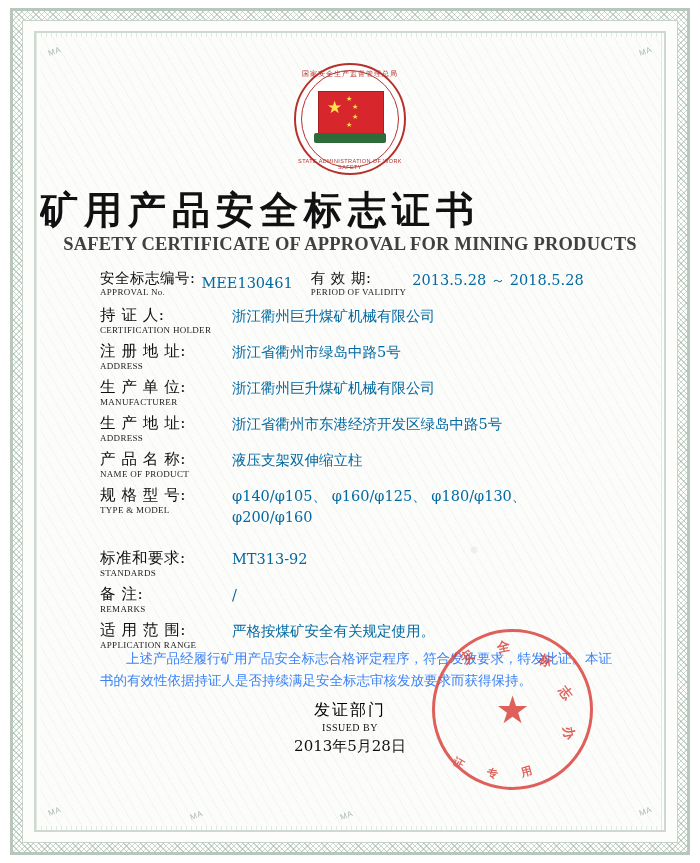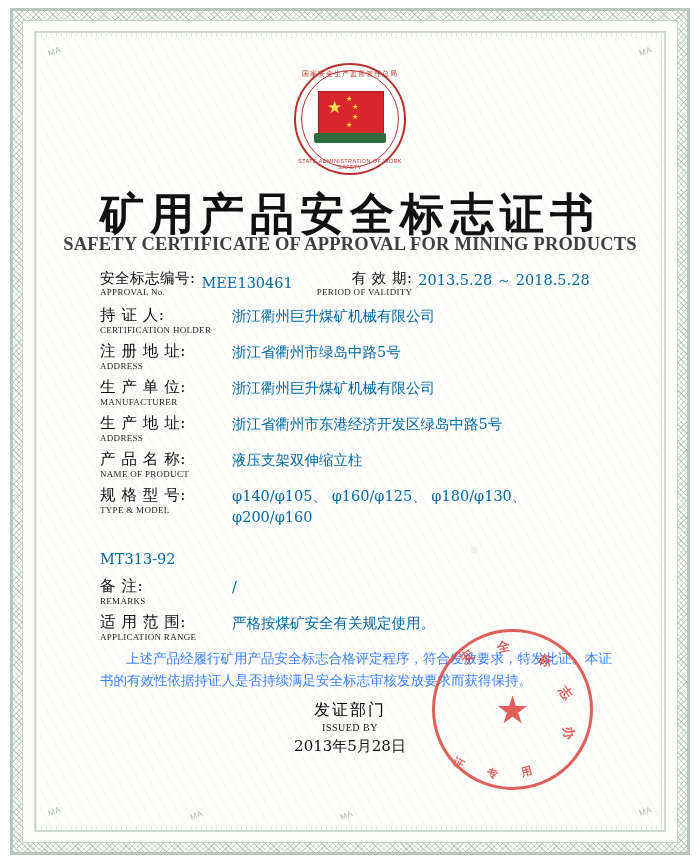--- a/index.html
+++ b/index.html
@@ -152,24 +152,23 @@
     text-align: center;
     font-size: 5.5px;
     letter-spacing: .4px;
   }
 
   
   .title-cn {
     position: absolute;
     left: 0; right: 0;
     top: 148px;
-    text-align: center;
     font-family: "DejaVu Serif", serif;
     font-weight: bold;
-    font-size: 44px;
+    font-size: 38px;
     letter-spacing: 6px;
     color: #111;
   }
   .title-en {
     position: absolute;
     left: 0; right: 0;
     top: 197px;
     text-align: center;
     font-family: "Liberation Serif", serif;
     font-weight: bold;
@@ -218,21 +217,21 @@
   .val .second {
     display: block;
   }
 
   .row-approval {
     display: flex;
     align-items: flex-start;
     margin-bottom: 8px;
   }
   .approval-left { display: flex; align-items: center; }
-  .approval-right { display: flex; align-items: flex-start; margin-left: 24px; text-align: right; }
+  .approval-right { display: flex; align-items: flex-start; margin-left: 18px; }
   .approval-left .lbl, .approval-right .lbl { width: auto; flex: 0 0 auto; margin-right: 6px; }
   .approval-left .lbl .cn, .approval-right .lbl .cn { font-size: 14.5px; }
 
   .gap-top { margin-top: 20px; }
 
   
   .footer-text {
     position: absolute;
     left: 60px;
     right: 46px;
@@ -414,20 +413,24 @@
           <div class="cn">规 格 型 号:</div>
           <div class="en">TYPE &amp; MODEL</div>
         </div>
         <div class="val">
           <span>φ140/φ105、 φ160/φ125、 φ180/φ130、</span>
           <span class="second">φ200/φ160</span>
         </div>
       </div>
 
       <div class="row gap-top">
+        <div class="lbl">
+          <div class="cn">标准和要求:</div>
+          <div class="en">STANDARDS</div>
+        </div>
         <div class="val">MT313-92</div>
       </div>
 
       <div class="row">
         <div class="lbl">
           <div class="cn">备 注:</div>
           <div class="en">REMARKS</div>
         </div>
         <div class="val">/</div>
       </div>

